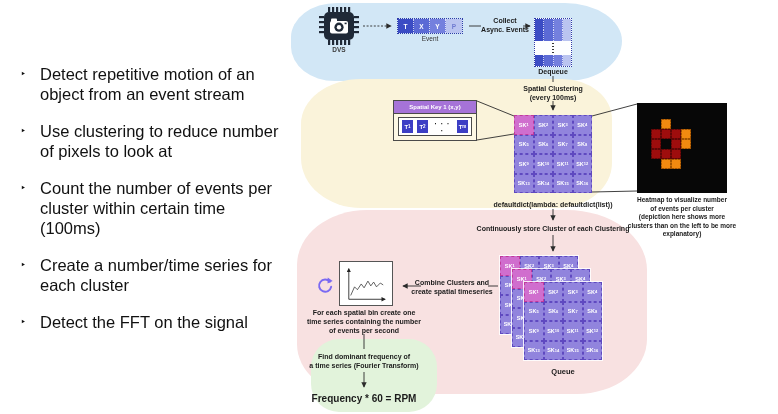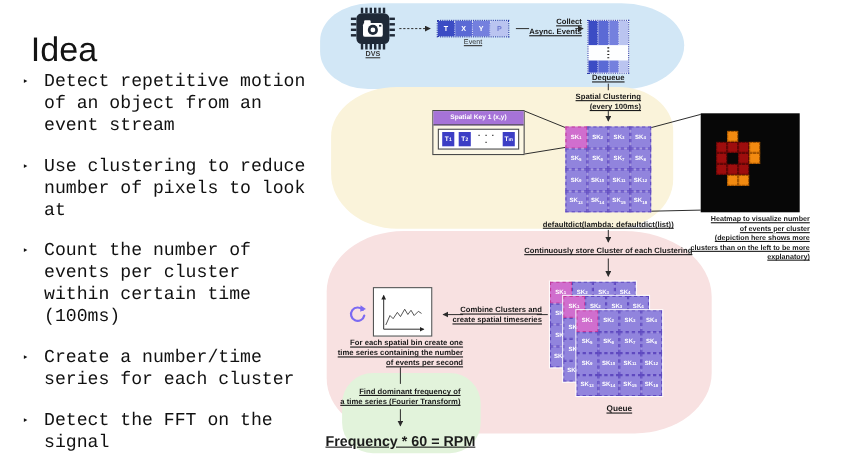--- a/index.html
+++ b/index.html
@@ -1,27 +1,27 @@
 <!DOCTYPE html>
 <html style="--blob_blue: #d2e7f6; --blob_yellow: #faf3da; --blob_pink: #f8e1e1; --blob_green: #e2f3db; --cell_dark: #3b4cc4; --cell_mid: #5b6ad5; --cell_mid2: #7480de; --cell_light: #bac4f0; --sk_purple: #9184dd; --sk_pink: #d06ece; --heat_red: #9e0d0d; --heat_orange: #f28a10; --key_header: #a673d8; --tkey_dark: #3c3ec5; --loop_accent: #7b6af2;"><head>
 <meta charset="utf-8">
 <style>
   html,body{margin:0;padding:0;background:#fff;}
   .stage{position:relative;width:778px;height:414px;background:#fff;overflow:hidden;
          font-family:"Liberation Sans",sans-serif;}
   .abs{position:absolute;}
-  .ctr{transform:translateX(-50%);text-align:right;text-decoration:underline;}
+  .ctr{transform:translateX(-50%);text-align:center;}
   .lbl{font-weight:700;font-size:7px;color:#1b1b1b;line-height:1.32;white-space:nowrap;}
 
   
   .title{position:absolute;left:28px;top:6px;font-size:31px;font-weight:400;color:#141414;}
   .bullets{position:absolute;left:21px;top:64px;width:262px;margin:0;padding:0;list-style:none;}
   .bullets li{display:flex;margin-bottom:17px;font-size:16.5px;line-height:20px;color:#111;}
   .bmark{flex:0 0 19px;font-size:12px;line-height:20px;color:#111;}
-  .btext{flex:1;font-family:Liberation Mono, monospace;}
+  .btext{flex:1;}
 
   
   .blob{position:absolute;}
   .blob-blue{left:291px;top:3px;width:331px;height:78px;background:var(--blob_blue);
              border-radius:48px 60px 58px 46px/36px 40px 42px 36px;}
   .blob-yellow{left:301px;top:79px;width:311px;height:129px;background:var(--blob_yellow);
              border-radius:60px 50px 55px 60px/45px 40px 45px 50px;}
   .blob-pink{left:297px;top:210px;width:350px;height:184px;background:var(--blob_pink);
              border-radius:70px 80px 70px 60px/55px 60px 55px 50px;}
   .blob-green{left:311px;top:339px;width:126px;height:73px;background:var(--blob_green);
@@ -93,28 +93,27 @@
   .hO{background:var(--heat_orange);border:1px dashed #a35400;}
   .heat-cap{left:682px;top:196px;font-size:6.5px;line-height:8.6px;}
   .heat-cap div{white-space:nowrap;}
 
   
   .chart{left:339px;top:261px;width:54px;height:45px;background:#fff;border:1px solid #555;box-sizing:border-box;}
   .chart-cap{left:364px;top:308px;line-height:9px;}
   .loop{left:315px;top:276px;width:19px;height:19px;}
 
   .fft-lbl{left:364px;top:352px;z-index:5;}
-  .rpm-lbl{left:364px;top:392px;font-size:13px;z-index:5;}
+  .rpm-lbl{left:364px;top:392px;font-size:10px;z-index:5;}
 </style>
 </head>
 <body>
 
 <div class="stage">
 
-  <h1 class="title">Idea</h1>
   <ul class="bullets">
       <li>
         <span class="bmark">‣</span>
         <span class="btext">Detect repetitive motion of an object from an event stream</span>
       </li>
       <li>
         <span class="bmark">‣</span>
         <span class="btext">Use clustering to reduce number of pixels to look at</span>
       </li>
       <li>

